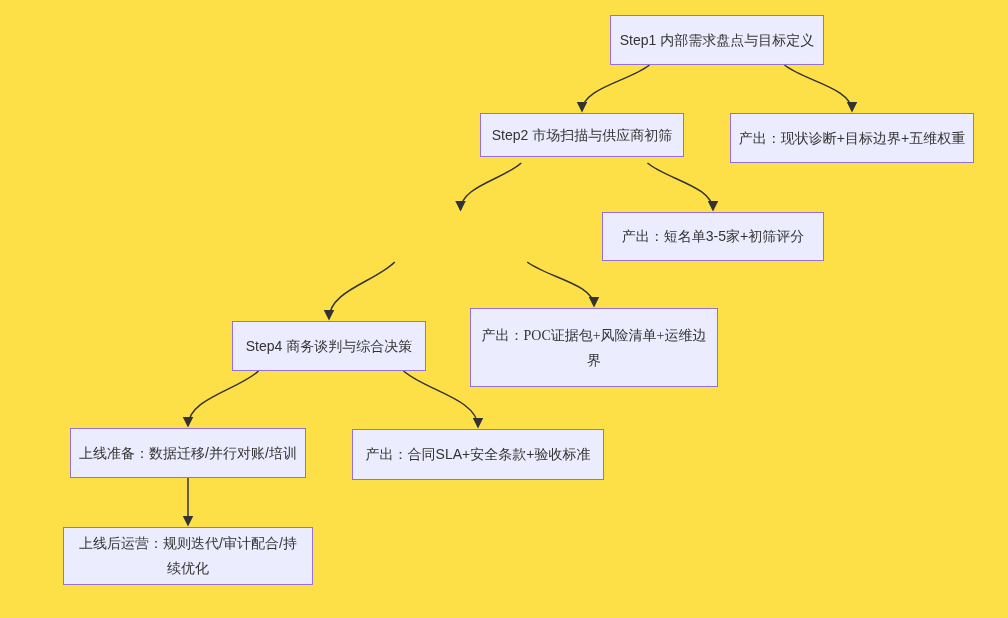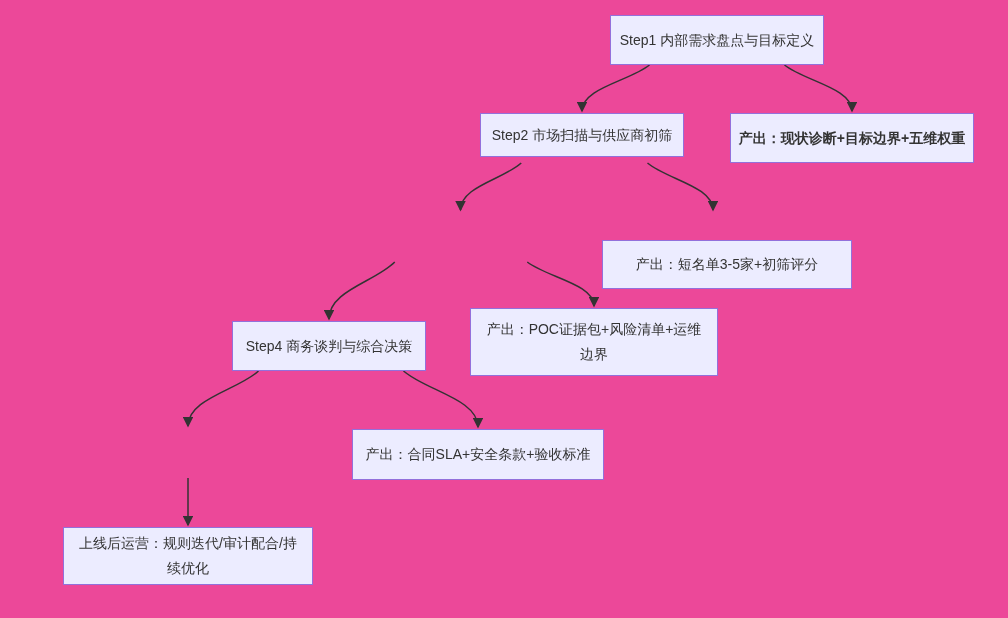--- a/index.html
+++ b/index.html
@@ -4,21 +4,21 @@
 <style>
   html, body {
     margin: 0;
     padding: 0;
     background: #ffffff;
   }
   .canvas {
     position: relative;
     width: 1008px;
     height: 618px;
-    background: #ec4899;
+    background: #fde047;
     font-family: "Liberation Sans", sans-serif;
     overflow: hidden;
   }
   #edges {
     position: absolute;
     left: 0;
     top: 0;
     width: 1008px;
     height: 618px;
     pointer-events: none;
@@ -65,27 +65,28 @@
       <path d="M527.25,262 C547.275,277.4 594,284 594,306" class="edge" marker-end="url(#arrow)"></path>
       <path d="M258.5,371 C237.35,390.25 188,398.5 188,426" class="edge" marker-end="url(#arrow)"></path>
       <path d="M403.5,371 C425.85,390.6 478,399 478,427" class="edge" marker-end="url(#arrow)"></path>
       <path d="M188,478 L188,525" class="edge" marker-end="url(#arrow)"></path>
     </svg>
 
   <div class="node single" style="left:610px; top:15px;  width:214px; height:50px;">Step1 内部需求盘点与目标定义</div>
 
   <div class="node single" style="left:480px; top:113px; width:204px; height:44px;">Step2 市场扫描与供应商初筛</div>
 
-  <div class="node single" style="left:730px; top:113px; width:244px; height:50px;font-weight:bold;">产出：现状诊断+目标边界+五维权重</div>
+  <div class="node single" style="left:730px; top:113px; width:244px; height:50px;">产出：现状诊断+目标边界+五维权重</div>
 
 
-  <div class="node single" style="left:602px; top:212px; width:250px; height:49px;margin-top:28px;">产出：短名单3-5家+初筛评分</div>
+  <div class="node single" style="left:602px; top:212px; width:222px; height:49px;">产出：短名单3-5家+初筛评分</div>
 
   <div class="node single" style="left:232px; top:321px; width:194px; height:50px;">Step4 商务谈判与综合决策</div>
 
-  <div class="node" style="left:470px; top:308px; width:248px; height:68px;">产出：POC证据包+风险清单+运维边界</div>
+  <div class="node" style="left:470px; top:308px; width:248px; height:79px;font-family:Liberation Serif, serif;">产出：POC证据包+风险清单+运维边界</div>
 
+  <div class="node single" style="left:70px;  top:428px; width:236px; height:50px;">上线准备：数据迁移/并行对账/培训</div>
 
   <div class="node single" style="left:352px; top:429px; width:252px; height:51px;">产出：合同SLA+安全条款+验收标准</div>
 
   <div class="node" style="left:63px;  top:527px; width:250px; height:58px;">上线后运营：规则迭代/审计配合/持续优化</div>
 
 </div>
 
 </body></html>

